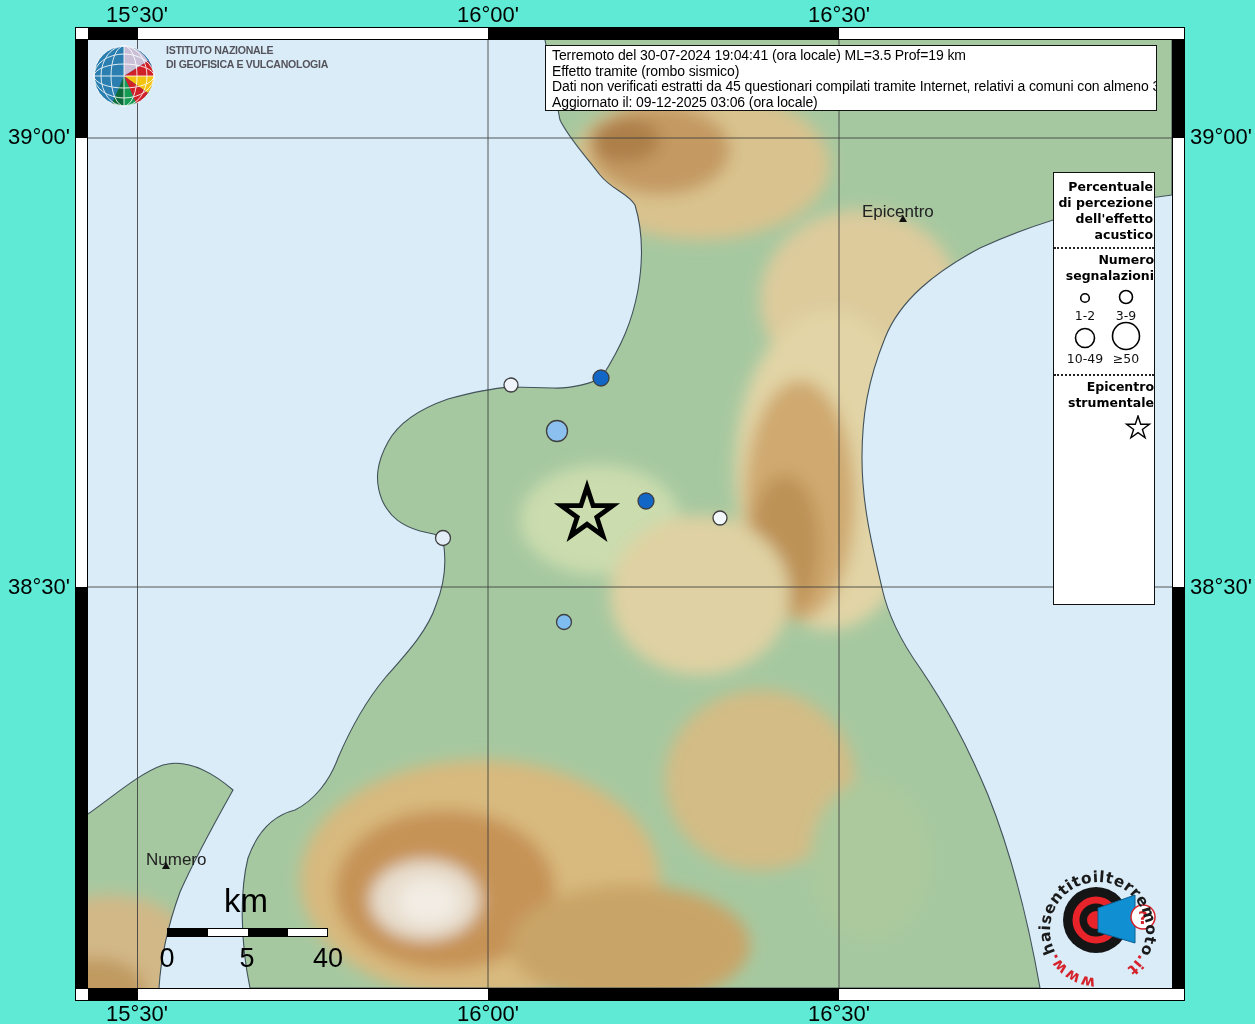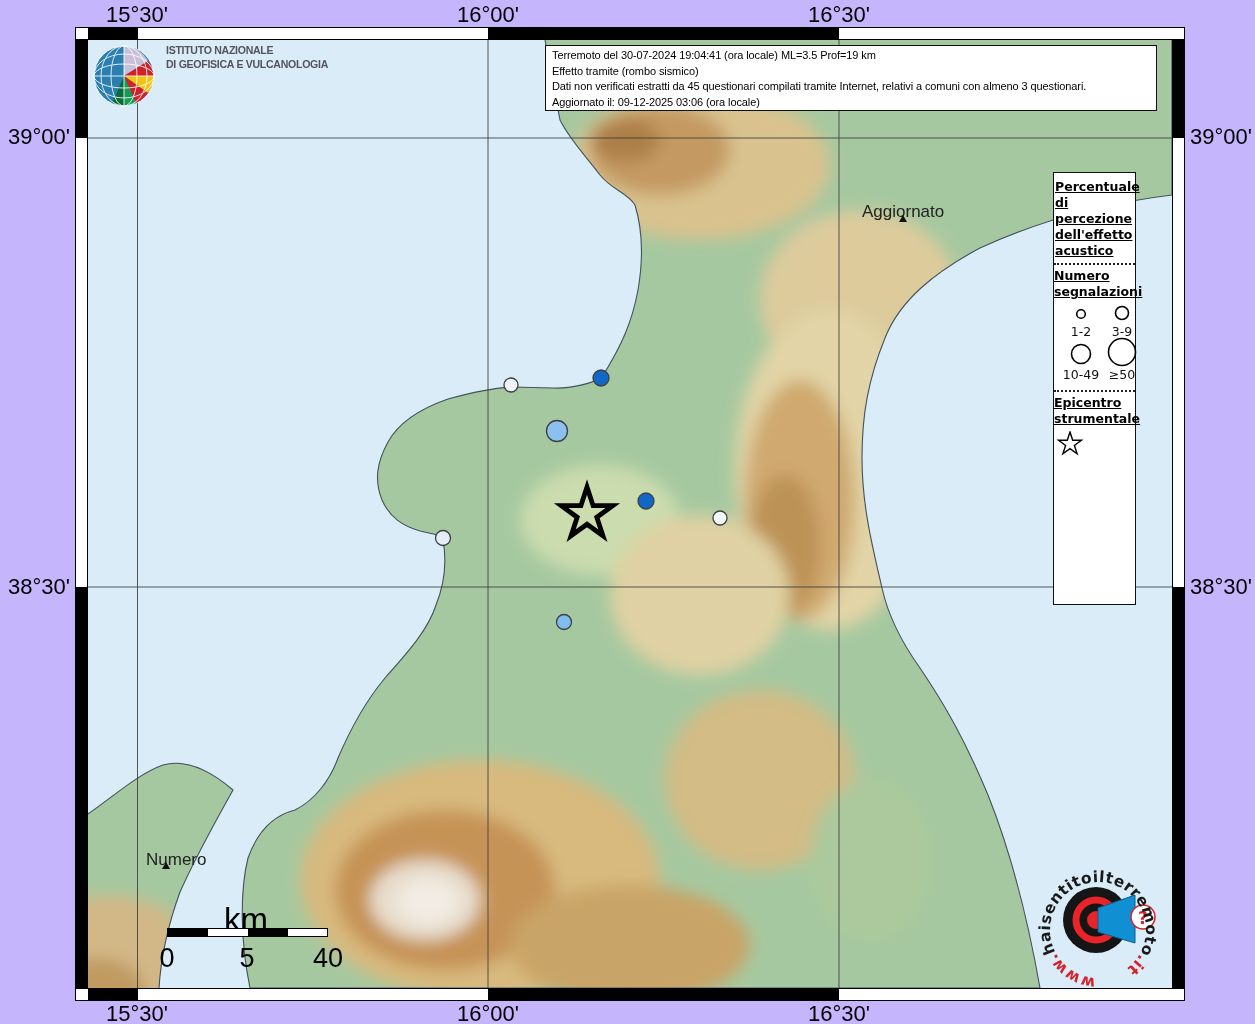--- a/index.html
+++ b/index.html
@@ -1,41 +1,41 @@
 <!DOCTYPE html>
 <html><head>
 <meta charset="utf-8">
 <style>
   html,body{margin:0;padding:0;background:#ffffff;}
-  #page{position:relative;width:1255px;height:1024px;background:#c4b5fd;overflow:hidden;
+  #page{position:relative;width:1255px;height:1024px;background:#5eead4;overflow:hidden;
         font-family:"Liberation Sans",sans-serif;}
   
   .band{position:absolute;background:#fff;border:1px solid #000;box-sizing:border-box;}
   .seg{position:absolute;background:#000;}
   
   .axlab{position:absolute;font-size:22px;color:#000;white-space:nowrap;}
   .axlab.ctr{transform:translateX(-50%);}
   .axlab.vmid{transform:translateY(-50%);}
   .axlab.rt{text-align:right;}
   
   #title-box{position:absolute;left:545px;top:45px;width:612px;height:66px;background:#fff;
     border:1.3px solid #111;box-sizing:border-box;padding:2px 6px 0 6px;z-index:40;
-    font-size:11px;line-height:15.6px;letter-spacing:-0.1px;color:#000;overflow:hidden;}
+    font-size:14px;line-height:15.6px;letter-spacing:-0.1px;color:#000;overflow:hidden;}
   #title-box div{white-space:nowrap;}
   
-  #legend{position:absolute;left:1053px;top:172px;width:83px;height:433px;background:#fff;
-    border:1.4px solid #111;box-sizing:border-box;z-index:40;text-align:left;
-    font-family:"DejaVu Sans",sans-serif;color:#000;text-decoration:underline;}
+  #legend{position:absolute;left:1053px;top:172px;width:102px;height:433px;background:#fff;
+    border:1.4px solid #111;box-sizing:border-box;z-index:40;text-align:right;
+    font-family:"DejaVu Sans",sans-serif;color:#000;}
   .leg-title{font-weight:bold;font-size:12.5px;line-height:16px;margin:6px 1px 4px 1px;}
   .swatch{width:88px;height:38px;margin:0 auto 7px auto;display:flex;align-items:center;justify-content:center;
     font-weight:bold;font-size:14px;}
   .dotted{border-top:2px dotted #222;margin:4px 0 3px 0;}
   .leg-sub{font-weight:bold;font-size:12.5px;line-height:16px;}
   
-  #km-label{position:absolute;font-size:33px;color:#000;z-index:30;margin-top:19px;}
+  #km-label{position:absolute;font-size:33px;color:#000;z-index:30;}
   #scalebar{position:absolute;left:167px;top:928px;width:161px;height:9px;background:#fff;
     border:1.4px solid #000;box-sizing:border-box;z-index:30;}
   #scalebar .seg{top:0;height:100%;}
   .sb-num{position:absolute;top:943px;font-size:27px;color:#000;transform:translateX(-50%);z-index:30;}
   
   .city-label{position:absolute;font-size:17px;color:#222;z-index:25;white-space:nowrap;}
   .city-tri{position:absolute;width:0;height:0;border-left:4px solid transparent;
     border-right:4px solid transparent;border-bottom:7px solid #111;z-index:25;}
   
   #ingv{position:absolute;left:92px;top:44px;z-index:35;display:flex;align-items:flex-start;}
@@ -203,21 +203,21 @@
     <div class="seg" style="left:0;width:40px;"></div>
     <div class="seg" style="left:80px;width:40px;"></div>
   </div>
   <div id="scalebar-ticks">
       <div class="sb-num" style="left: 167px;">0</div>
       <div class="sb-num" style="left: 247px;">5</div>
       <div class="sb-num" style="left: 328px;">40</div>
     </div>
 
   <div id="cities">
-      <div class="city-label" style="left: 862px; top: 202px;">Aggiornato</div>
+      <div class="city-label" style="left: 862px; top: 202px;">Epicentro</div>
       <div class="city-tri" style="left: 899px; top: 215px;"></div>
       <div class="city-label" style="left: 146px; top: 850px;">Numero</div>
       <div class="city-tri" style="left: 162px; top: 862px;"></div>
     </div>
 
   <svg id="sitelogo" viewBox="0 0 126 126">
     <defs>
       <path id="textcircle" d="M 63,110 a 48,48 0 1,1 0.01,0" fill="none"></path>
     </defs>
     <circle cx="61" cy="52" r="33" fill="#151515"></circle>

